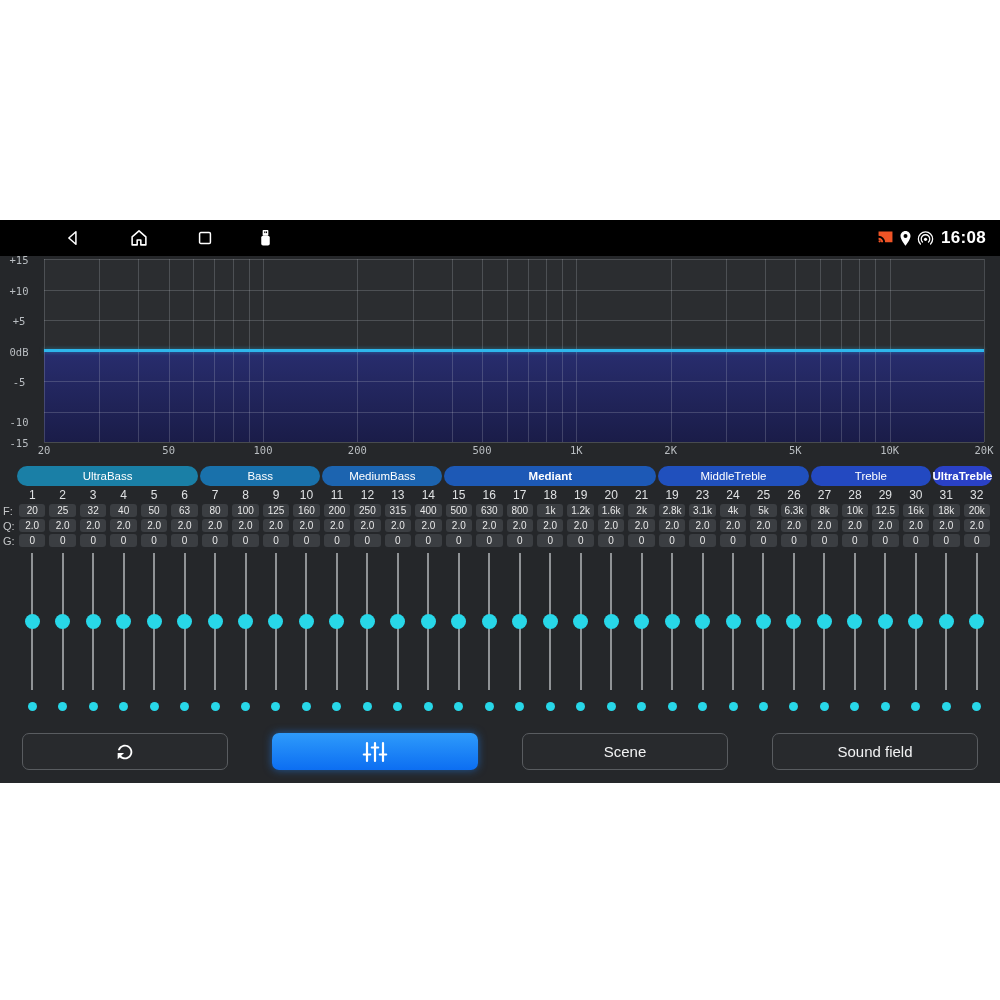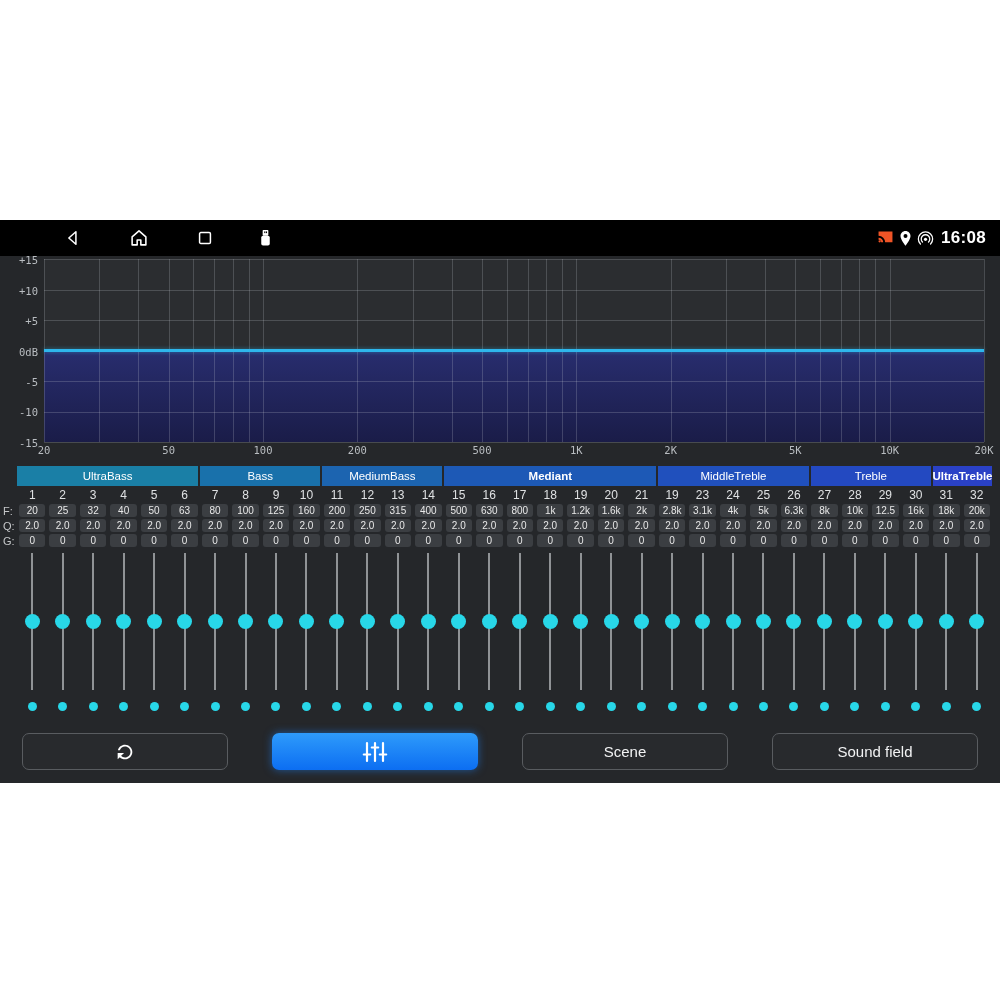--- a/index.html
+++ b/index.html
@@ -10,28 +10,28 @@
   .nav-icons{position:absolute;left:61px;top:0;height:36px;display:flex;align-items:center;gap:42px;}
   .navbtn{background:none;border:none;padding:0;width:24px;height:24px;display:flex;align-items:center;justify-content:center;cursor:pointer;}
   .status-right{position:absolute;right:14px;top:0;height:36px;display:flex;align-items:center;gap:3px;}
   .clock{color:#fff;font-size:17px;font-weight:bold;margin-left:3px;letter-spacing:.3px;}
   
   .plot{position:absolute;left:44px;top:3px;width:940px;height:183px;background:#2b2d30;}
   .fill{position:absolute;left:0;right:0;top:93px;bottom:0;background:linear-gradient(180deg,#282d6e,#1a1c48);}
   .hline{position:absolute;left:0;right:0;height:1px;background:rgba(200,206,212,.22);}
   .vline{position:absolute;top:0;bottom:0;width:1px;background:rgba(200,206,212,.22);}
   .zero-line{position:absolute;left:0;right:0;top:90px;height:3px;background:#2eb6ec;box-shadow:0 0 4px rgba(46,182,236,.5);}
-  .ylab{position:absolute;left:0;width:38px;text-align:right;font-family:"DejaVu Sans Mono",monospace;
+  .ylab{position:absolute;left:0;width:38px;text-align:center;font-family:"DejaVu Sans Mono",monospace;
         font-size:10.5px;color:#b9bdc1;}
   .xlab{position:absolute;top:188px;transform:translateX(-50%);font-family:"DejaVu Sans Mono",monospace;
         font-size:10.5px;color:#b9bdc1;}
   
   .cgrid{position:absolute;left:17px;width:975px;display:grid;grid-template-columns:repeat(32,1fr);}
   .bands{top:210px;height:20px;gap:2px;}
-  .band{display:flex;align-items:center;justify-content:center;color:#fff;font-size:11.5px;border-radius:0;}
+  .band{display:flex;align-items:center;justify-content:center;color:#fff;font-size:11.5px;border-radius:10px;}
   .nums{top:232px;height:14px;}
   .num{text-align:center;font-size:12px;color:#dfe1e3;line-height:14px;}
   .chips{height:15px;}
   .chip{height:13px;margin:0 2px;background:#3b3e42;border-radius:3px;color:#e8e8e8;font-size:10px;
         line-height:13px;text-align:center;overflow:hidden;}
   #frow{top:248px;} #qrow{top:263px;} #grow{top:278px;}
   .rowlab{position:absolute;left:3px;width:13px;font-size:11px;color:#c6c8ca;line-height:13px;}
   
   .sliders{top:297px;height:137px;}
   .scol{position:relative;cursor:pointer;}
@@ -97,21 +97,21 @@
   </div>
 
   <div class="content" style="position:absolute;top:36px;left:0;right:0;bottom:0;">
 
     <div id="ylabels">
         <div class="ylab" style="top: -2px;">+15</div>
         <div class="ylab" style="top: 28.5px;">+10</div>
         <div class="ylab" style="top: 59px;">+5</div>
         <div class="ylab" style="top: 89.5px;">0dB</div>
         <div class="ylab" style="top: 120px;">-5</div>
-        <div class="ylab" style="top: 150px;">-10</div>
+        <div class="ylab" style="top: 160px;">-10</div>
         <div class="ylab" style="top: 181px;">-15</div>
       </div>
 
     <div class="plot">
       <div class="fill"></div>
       <div id="grid">
           <div class="hline" style="top: 0px;"></div>
           <div class="hline" style="top: 30.5px;"></div>
           <div class="hline" style="top: 61px;"></div>
           <div class="hline" style="top: 91.5px;"></div>

